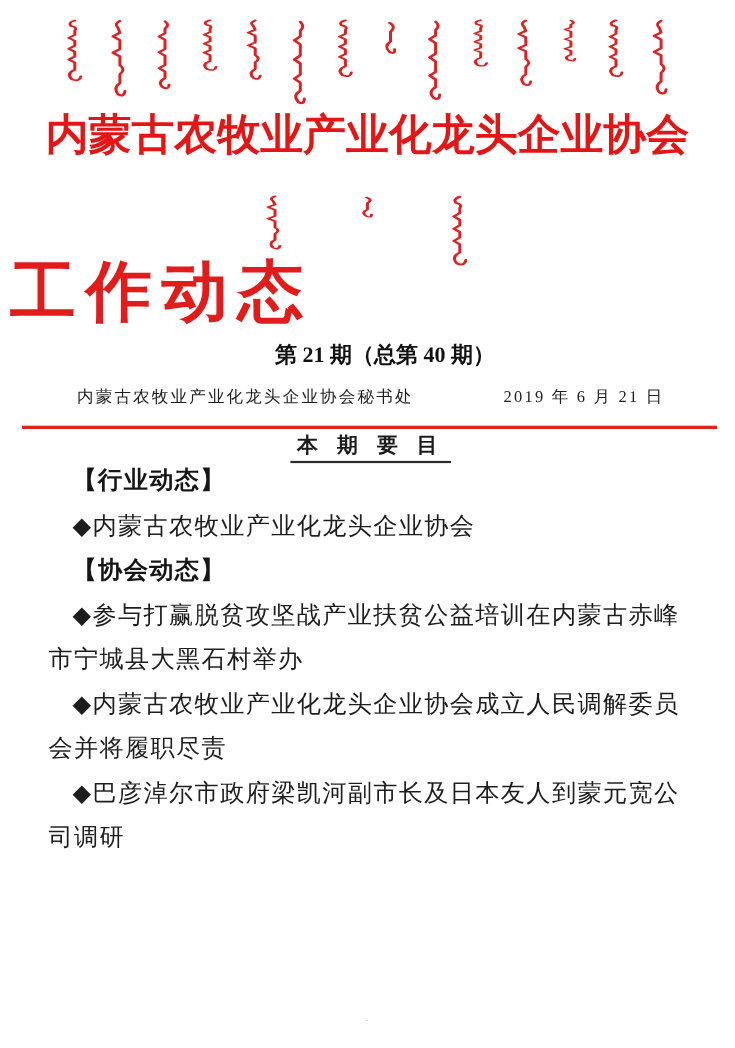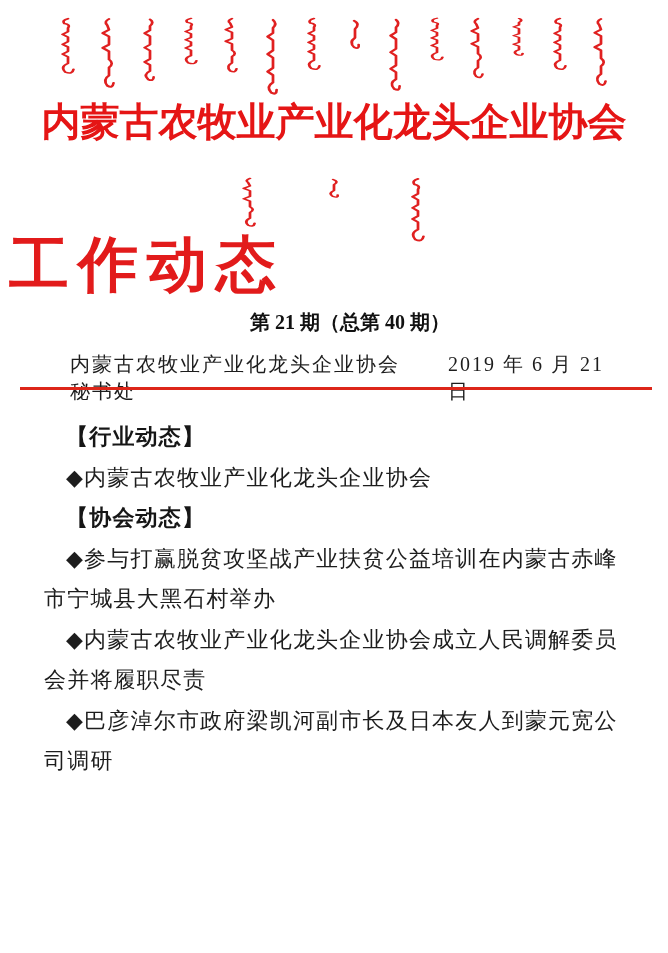--- a/index.html
+++ b/index.html
@@ -53,21 +53,21 @@
     font-size: 20px;
     font-weight: bold;
     color: #111111;
   }
   .secretariat-row {
     position: absolute;
     top: 351px; left: 0; right: 0;
     display: flex;
     justify-content: space-between;
     padding: 0 64px 0 70px;
-    font-size: 20px;
+    font-size: 15px;
     letter-spacing: 2px;
     color: #1d1d1d;
     gap: 44px;
   }
   .red-rule {
     position: absolute;
     top: 387px; left: 20px; right: 16px;
     height: 3px;
     background: #dd2619;
   }
@@ -217,20 +217,23 @@
 
   <div class="issue-line">第 21 期（总第 40 期）</div>
 
   <div class="secretariat-row">
     <span>内蒙古农牧业产业化龙头企业协会秘书处</span>
     <span>2019 年 6 月 21 日</span>
   </div>
 
   <div class="red-rule"></div>
 
+  <div class="toc-heading-wrap">
+    <span class="toc-heading">本 期 要 目</span>
+  </div>
 
   <div class="toc-list" id="toc-list">
       <p class="section">【行业动态】</p>
       <p class="entry">◆内蒙古农牧业产业化龙头企业协会</p>
       <p class="section">【协会动态】</p>
       <p class="entry">◆参与打赢脱贫攻坚战产业扶贫公益培训在内蒙古赤峰市宁城县大黑石村举办</p>
       <p class="entry">◆内蒙古农牧业产业化龙头企业协会成立人民调解委员会并将履职尽责</p>
       <p class="entry">◆巴彦淖尔市政府梁凯河副市长及日本友人到蒙元宽公司调研</p>
     </div>
 

